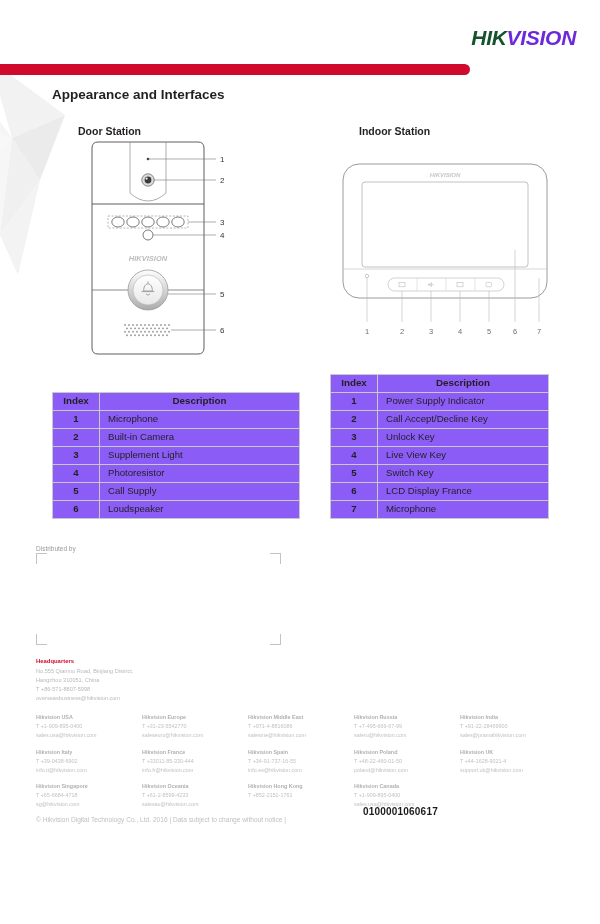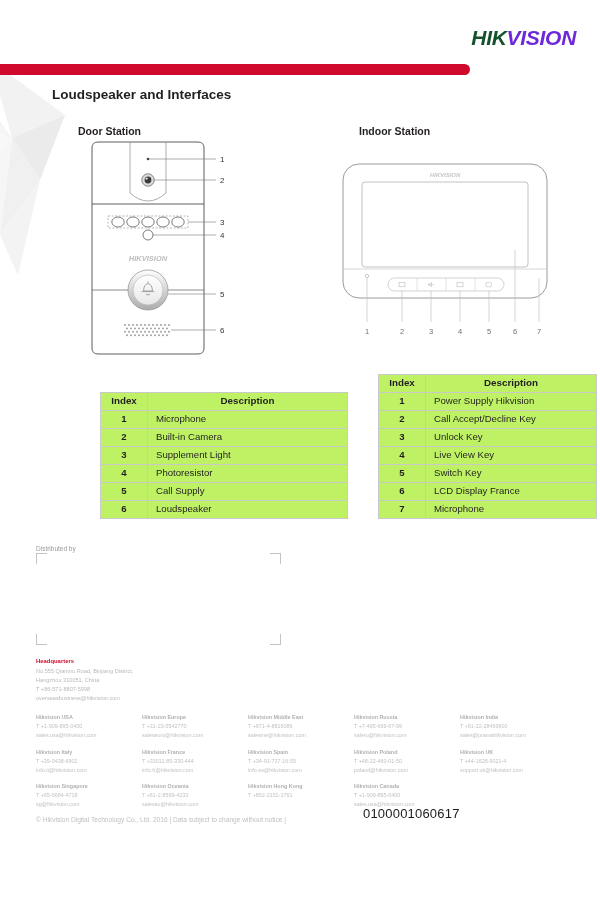--- a/index.html
+++ b/index.html
@@ -45,21 +45,21 @@
   #cap-indoor{ left:359px; top:125px; }
 
   
   .diagram { position:absolute; z-index:3; }
   #diagram-door   { left:78px;  top:138px; }
   #diagram-indoor { left:330px; top:150px; }
 
   
   .idx-table {
     position:absolute; border-collapse:collapse; z-index:3;
-    font-size:9.6px; background:#bef264;margin-left:48px;
+    font-size:9.6px; background:#8b5cf6;
   }
   #table-door   { left:52px;  top:392px; width:248px; }
   #table-indoor { left:330px; top:374px; width:219px; }
   .idx-table th, .idx-table td {
     border:1px solid #c9c9c9;
     padding:2px 0 3px 0;
     line-height:1.25;
   }
   .idx-table th { font-weight:bold; text-align:center; font-size:9.8px; }
   .idx-table td.idx { text-align:center; font-weight:bold; width:47px; }
@@ -87,21 +87,21 @@
     position:absolute; left:36px; top:713px; width:530px;
     display:grid; grid-template-columns:repeat(5, 106px);
     row-gap:8px; z-index:3;
   }
   .contact { font-size:5.4px; line-height:1.65; color:#c2c2c2; }
   .contact-name { font-weight:bold; color:#b0b0b0; }
 
   
   .doc-code {
     position:absolute; left:363px; top:806px;
-    font-size:13px; color:#1c1c1c; z-index:4; letter-spacing:0.2px;
+    font-size:10px; color:#1c1c1c; z-index:4; letter-spacing:0.2px;font-weight:bold;
   }
   .copyright {
     position:absolute; left:36px; top:816px;
     font-size:6.6px; color:#c0c0c0; z-index:3;
   }
 </style>
 </head>
 <body>
 
 <svg class="watermark" viewBox="0 0 170 230">
@@ -113,21 +113,21 @@
   <polygon points="30,175 70,120 48,215" fill="#f3f3f3"></polygon>
   <polygon points="0,60 42,78 0,140" fill="#f8f8f8"></polygon>
 </svg>
 
 <div class="brand-logo">
   <span class="brand-hik">HIK</span><span class="brand-vision">VISION</span>
 </div>
 
 <div class="red-bar"></div>
 
-<div class="section-title">Loudspeaker and Interfaces</div>
+<div class="section-title">Appearance and Interfaces</div>
 
 <div class="fig-caption" id="cap-door">Door Station</div>
 <div class="fig-caption" id="cap-indoor">Indoor Station</div>
 
 <svg class="diagram" id="diagram-door" width="150" height="230" viewBox="0 0 150 230">
   <defs>
     <linearGradient id="btnRing" x1="0" y1="0" x2="0" y2="1">
       <stop offset="0%" stop-color="#fefefe"></stop>
       <stop offset="45%" stop-color="#d9d9d9"></stop>
       <stop offset="100%" stop-color="#ababab"></stop>
@@ -319,21 +319,21 @@
 <table class="idx-table" id="table-indoor">
   <thead>
     <tr>
       <th class="idx-h">Index</th>
       <th>Description</th>
     </tr>
   </thead>
   <tbody>
     <tr>
         <td class="idx">1</td>
-        <td class="desc">Power Supply Hikvision</td>
+        <td class="desc">Power Supply Indicator</td>
       </tr>
     <tr>
         <td class="idx">2</td>
         <td class="desc">Call Accept/Decline Key</td>
       </tr>
     <tr>
         <td class="idx">3</td>
         <td class="desc">Unlock Key</td>
       </tr>
     <tr>

